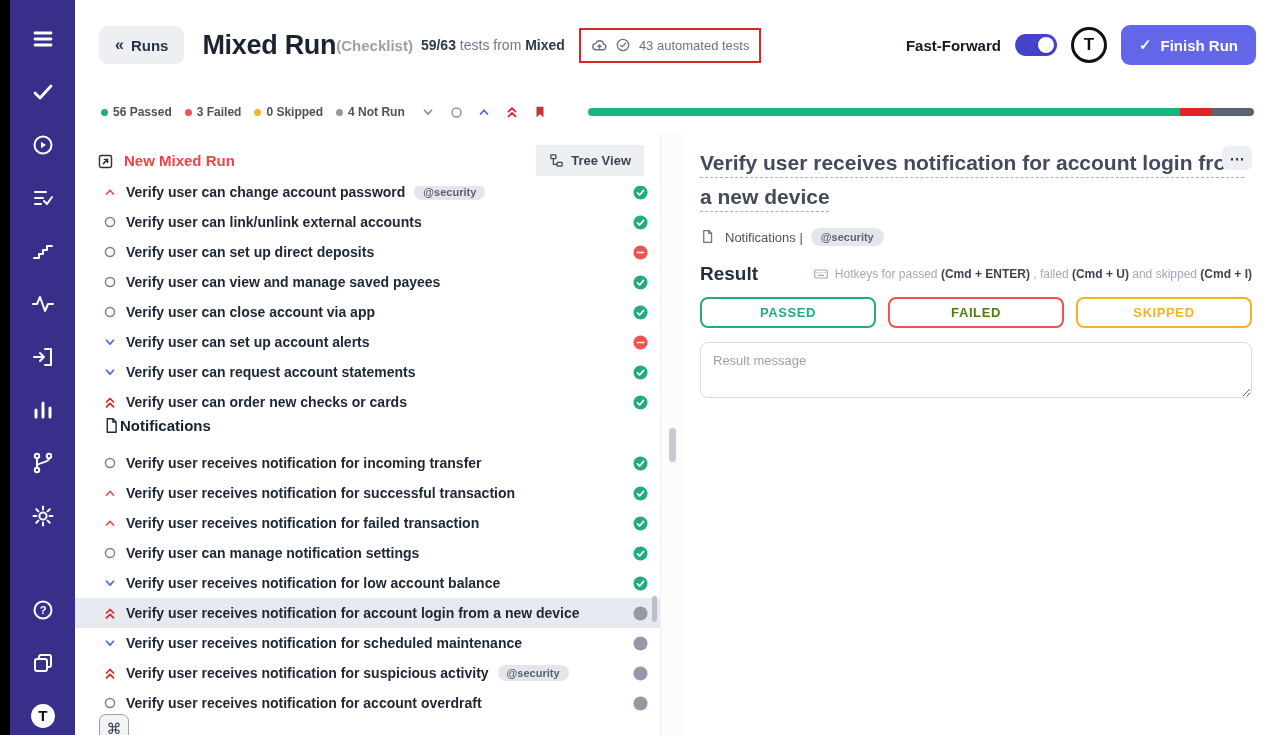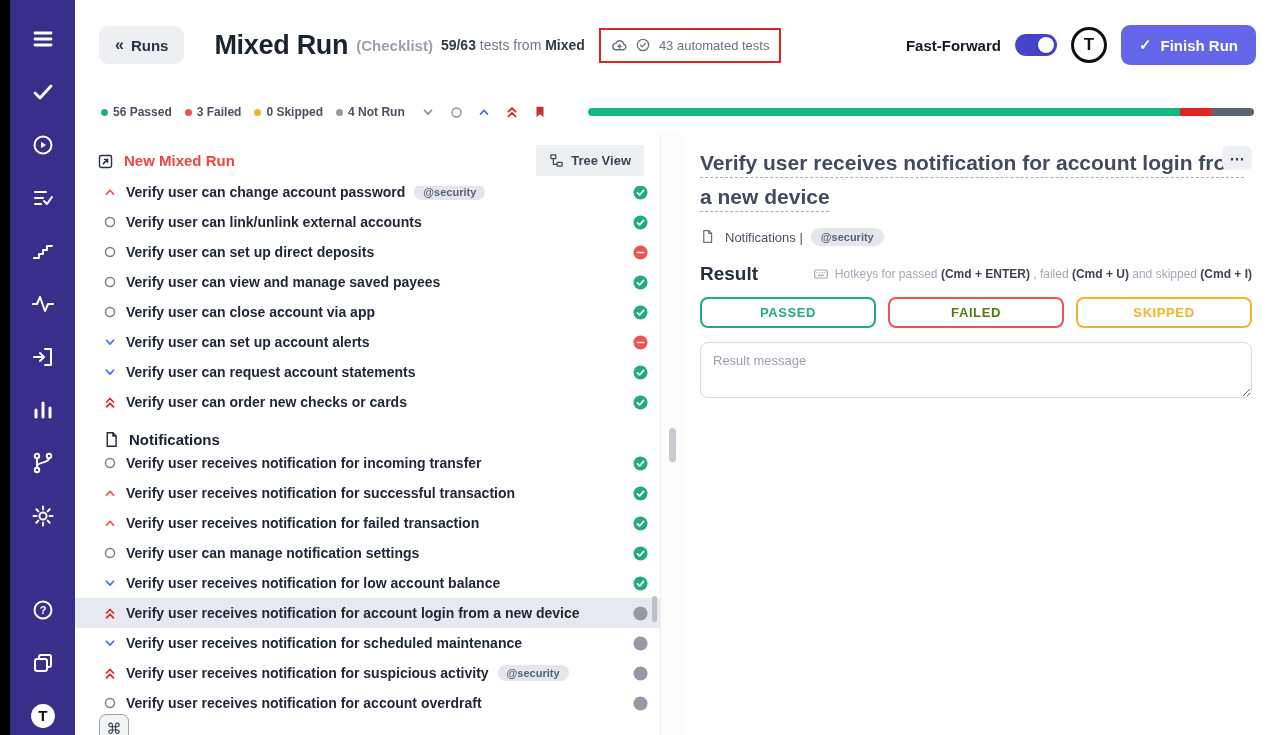--- a/index.html
+++ b/index.html
@@ -17,22 +17,22 @@
 
   
   .main { flex:1; display:flex; flex-direction:column; min-width:0; }
 
   
   .topbar { height:90px; display:flex; align-items:center; padding:0 24px; background:#fff; }
   .back-btn { display:flex; align-items:center; gap:7px; background:#edeff3; border:none;
     border-radius:9px; padding:10px 16px; font-family:inherit; font-size:15px; font-weight:700;
     color:#27324a; cursor:pointer; }
   .back-chev { font-size:16px; font-weight:700; }
-  .page-title { font-size:27px; font-weight:800; color:#1b2230; margin-left:30px; letter-spacing:-0.3px; }
-  .page-subtitle { font-size:15px; font-weight:700; color:#9aa1ac; margin-left:8px; }
+  .page-title { font-size:27px; font-weight:800; color:#1b2230; margin-left:18px; letter-spacing:-0.3px; }
+  .page-subtitle { font-size:15px; font-weight:700; color:#9aa1ac; }
   .tests-count { margin-left:8px; font-size:14px; color:#6f7786; }
   .tests-count b { color:#2f3a4c; font-weight:700; }
   .automated-box { margin-left:14px; display:flex; align-items:center; gap:7px;
     border:2px solid #dc2626; padding:7px 10px; color:#6b7280; font-size:13px; background:#fff; }
   .icon16 { width:17px; height:17px; display:inline-flex; }
   .header-right { margin-left:auto; display:flex; align-items:center; gap:14px; }
   .ff-label { font-size:15px; font-weight:700; color:#111827; }
   .toggle { width:42px; height:22px; border-radius:12px; background:#4643cb; position:relative; cursor:pointer; }
   .toggle .knob { position:absolute; top:3px; right:3px; width:16px; height:16px; border-radius:50%;
     background:#fff; box-shadow:0 1px 2px rgba(0,0,0,.3); }
@@ -60,21 +60,21 @@
     border-radius:0; padding:8px 13px; font-family:inherit; font-size:13px; font-weight:700; color:#3d4656; cursor:pointer; }
   .list-body { flex:1; overflow:hidden; position:relative; }
   .test-list { margin-top:-9px; }
   .row { height:30px; display:flex; align-items:center; gap:9px; padding:0 12px 0 28px; cursor:pointer; }
   .row.selected { background:#e7e9f0; }
   .marker { width:14px; height:14px; display:flex; flex-shrink:0; }
   .row-label { font-size:14px; font-weight:600; color:#202838; white-space:nowrap; }
   .tag { background:#e4e6eb; color:#596273; font-size:11px; font-weight:700; padding:2px 9px;
     border-radius:12px; white-space:nowrap; }
   .status { margin-left:auto; width:15px; height:15px; display:flex; flex-shrink:0; }
-  .section-row { height:31px; display:flex; align-items:flex-end; gap:9px; padding:0 12px 0 28px; cursor:pointer; }
+  .section-row { height:31px; display:flex; align-items:flex-start; padding:0 12px 0 28px; cursor:pointer; }
   .sec-icon { width:17px; height:17px; display:flex; }
   .sec-label { font-size:15px; font-weight:800; color:#18202e; }
   .list-thumb { position:absolute; right:3px; top:410px; width:5px; height:26px; border-radius:3px; background:#bcc0c8; }
   .cmd-btn { position:absolute; left:24px; bottom:-9px; width:30px; height:30px; border:1.5px solid #9aa1ad;
     border-radius:7px; background:#f3f4f6; display:flex; align-items:center; justify-content:center;
     font-size:15px; color:#2f3a4c; cursor:pointer; }
 
   .gutter { width:25px; flex-shrink:0; background:#fcfcfd; border-left:1px solid #f0f0f3; }
   .gutter-thumb { width:7px; height:34px; border-radius:4px; background:#c6cad1; margin:294px 0 0 8px; cursor:pointer; }
 

